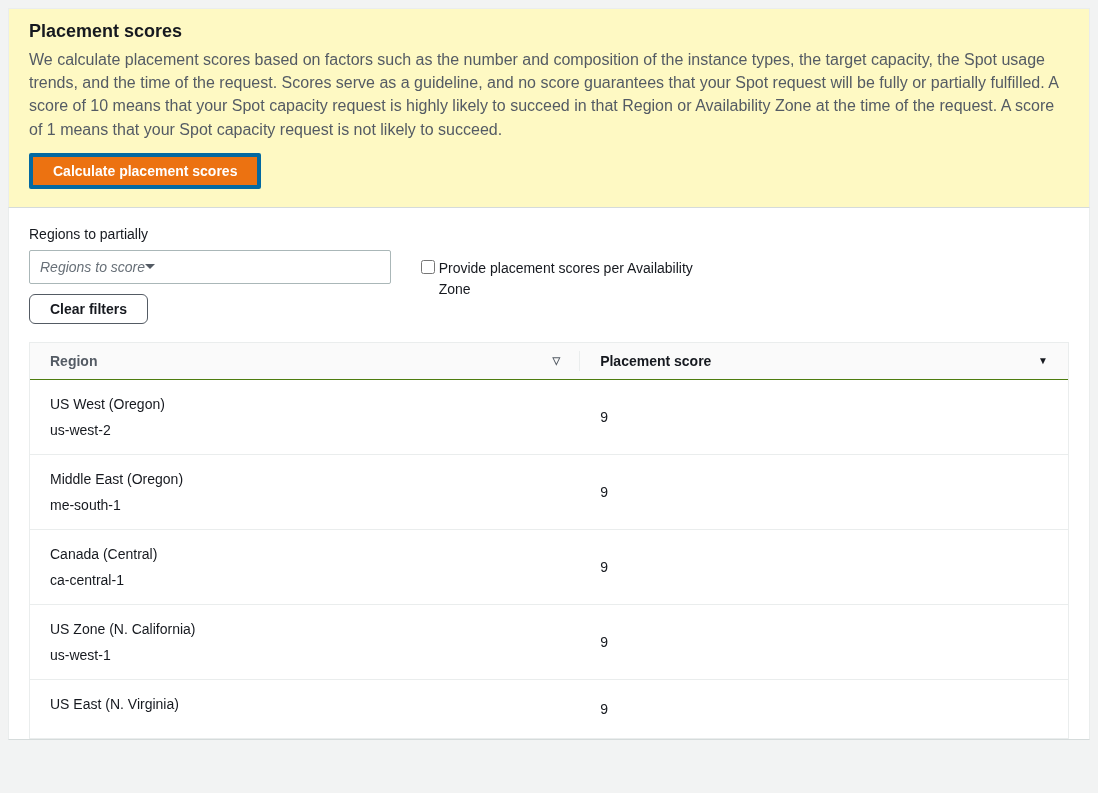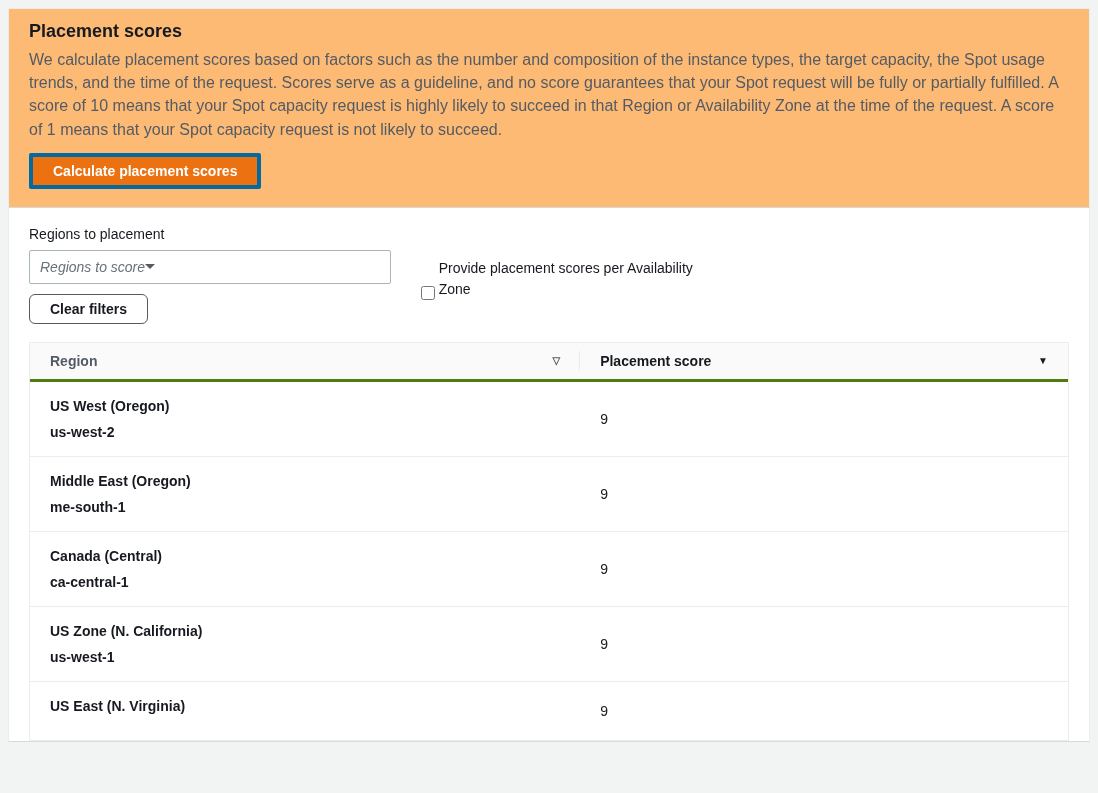--- a/index.html
+++ b/index.html
@@ -6,21 +6,21 @@
   body {
     font-family: "Amazon Ember", "Helvetica Neue", Arial, sans-serif;
     background: #f2f3f3;
     color: #16191f;
     font-size: 14px;
   }
   .page {
     padding: 8px;
   }
   .panel {
-    background: #fdba74;
+    background: #fef9c3;
     border: 1px solid #eaeded;
     border-bottom: 1px solid #d5dbdb;
   }
   .panel-header {
     padding: 12px 20px 18px 20px;
   }
   .panel-title {
     font-size: 18px;
     font-weight: 700;
     color: #16191f;
@@ -89,21 +89,21 @@
     border: 1px solid #545b64;
     color: #16191f;
     padding: 6px 20px;
     font-size: 14px;
     font-weight: 700;
     cursor: pointer;
     border-radius: 6px;
   }
   .checkbox-wrap {
     display: flex;
-    align-items: flex-end;
+    align-items: flex-start;
     gap: 4px;
     padding-top: 8px;
     max-width: 300px;
   }
   .checkbox-wrap input[type="checkbox"] {
     width: 14px;
     height: 14px;
     margin-top: 2px;
     cursor: pointer;
   }
@@ -121,21 +121,21 @@
     width: 100%;
     border-collapse: collapse;
   }
   .tbl thead th {
     background: #fafafa;
     text-align: left;
     font-size: 14px;
     font-weight: 700;
     color: #545b64;
     padding: 10px 20px;
-    border-bottom: 3px solid #4d7c0f;
+    border-bottom: 1px solid #4d7c0f;
     position: relative;
   }
   .tbl thead th.active {
     color: #16191f;
   }
   .th-inner {
     display: flex;
     align-items: center;
     justify-content: space-between;
   }
@@ -158,38 +158,38 @@
     font-size: 14px;
     vertical-align: middle;
   }
   .region-name {
     color: #16191f;
     margin-bottom: 10px;
   }
   .region-code {
     color: #16191f;
   }
-  .col-region { width: 53%; font-weight: bold; }
+  .col-region { width: 53%; }
   .col-score { width: 47%; }
 </style>
 </head>
 <body>
 
 <div class="page">
   <div class="panel">
     <div class="panel-header">
       <div class="panel-title">Placement scores</div>
       <div class="panel-desc">We calculate placement scores based on factors such as the number and composition of the instance types, the target capacity, the Spot usage trends, and the time of the request. Scores serve as a guideline, and no score guarantees that your Spot request will be fully or partially fulfilled. A score of 10 means that your Spot capacity request is highly likely to succeed in that Region or Availability Zone at the time of the request. A score of 1 means that your Spot capacity request is not likely to succeed.</div>
       <button class="btn-primary">Calculate placement scores</button>
     </div>
   </div>
 
   <div class="panel" style="border-top:none;">
     <div class="panel-body">
-      <div class="section-label">Regions to placement</div>
+      <div class="section-label">Regions to partially</div>
 
       <div class="controls-row">
         <div class="select-group">
           <div class="select-box">
             <span class="select-placeholder">Regions to score</span>
             <span class="caret-down"></span>
           </div>
           <button class="btn-normal">Clear filters</button>
         </div>
 

